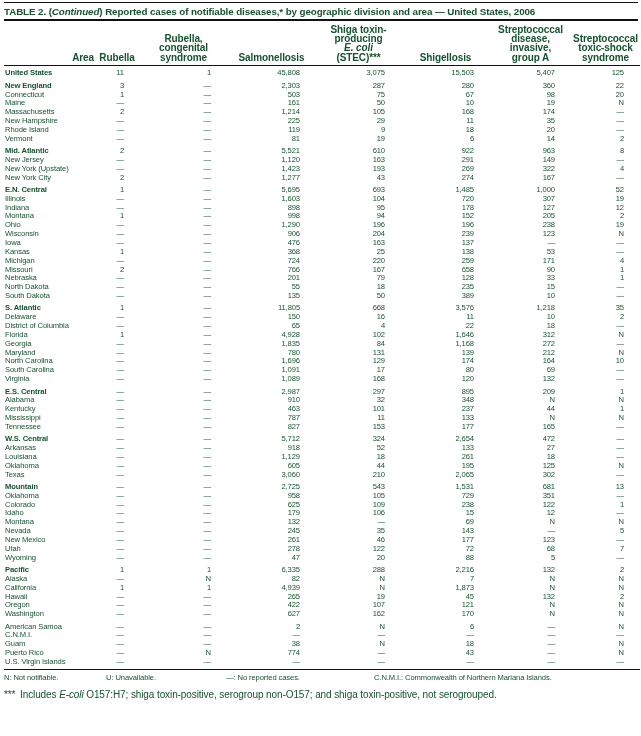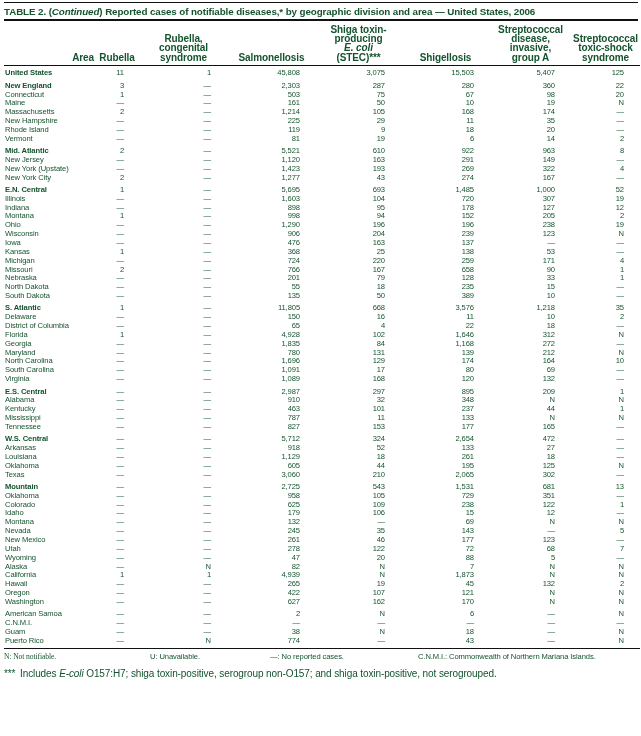--- a/index.html
+++ b/index.html
@@ -34,22 +34,22 @@
   td.area{text-align:left;padding-left:1px;overflow:hidden;}
   td.b{font-weight:bold;}
   td.num{text-align:right;padding-right:16px;}
   tr.sec td{padding-top:3.5px;}
   .bottom-rule{border-top:1.5px solid #111;margin:2px 0 0 0;width:636px;}
   .legend{
     font-size:7.6px;line-height:9px;margin-top:3px;white-space:nowrap;
     letter-spacing:-0.1px;
   }
   .legend span{display:inline-block;}
-  .legend span:nth-child(1){width:102px;font-family:Liberation Serif, serif;}
-  .legend span:nth-child(2){width:120px;margin-left:44px;}
+  .legend span:nth-child(1){width:102px;}
+  .legend span:nth-child(2){width:120px;}
   .legend span:nth-child(3){width:148px;}
   .note{font-size:10px;line-height:9px;margin-top:8px;white-space:nowrap;letter-spacing:-0.1px;}
   .note .marker{display:inline-block;width:16px;}
   .note i{font-style:italic;}
 </style>
 </head>
 <body>
 
 <div class="page">
   <div class="top-rule"></div>
@@ -603,20 +603,30 @@
         <tr>
           <td class="area">Wyoming</td>
           <td class="num">—</td>
           <td class="num">—</td>
           <td class="num">47</td>
           <td class="num">20</td>
           <td class="num">88</td>
           <td class="num">5</td>
           <td class="num">—</td>
         </tr>
+        <tr class="sec">
+          <td class="area b">Pacific</td>
+          <td class="num">1</td>
+          <td class="num">1</td>
+          <td class="num">6,335</td>
+          <td class="num">288</td>
+          <td class="num">2,216</td>
+          <td class="num">132</td>
+          <td class="num">2</td>
+        </tr>
         <tr>
           <td class="area">Alaska</td>
           <td class="num">—</td>
           <td class="num">N</td>
           <td class="num">82</td>
           <td class="num">N</td>
           <td class="num">7</td>
           <td class="num">N</td>
           <td class="num">N</td>
         </tr>
@@ -692,20 +702,30 @@
         </tr>
         <tr>
           <td class="area">Puerto Rico</td>
           <td class="num">—</td>
           <td class="num">N</td>
           <td class="num">774</td>
           <td class="num">—</td>
           <td class="num">43</td>
           <td class="num">—</td>
           <td class="num">N</td>
+        </tr>
+        <tr>
+          <td class="area">U.S. Virgin Islands</td>
+          <td class="num">—</td>
+          <td class="num">—</td>
+          <td class="num">—</td>
+          <td class="num">—</td>
+          <td class="num">—</td>
+          <td class="num">—</td>
+          <td class="num">—</td>
         </tr>
       </tbody>
   </table>
 
   <div class="bottom-rule"></div>
   <div class="legend" id="legend"><span>N: Not notifiable.</span><span>U: Unavailable.</span><span>—: No reported cases.</span><span>C.N.M.I.: Commonwealth of Northern Mariana Islands.</span></div>
   <div class="note"><span class="marker">***</span><span>Includes </span><i>E-coli</i><span> O157:H7; shiga toxin-positive, serogroup non-O157; and shiga toxin-positive, not serogrouped.</span></div>
 </div>
 
 </body></html>

